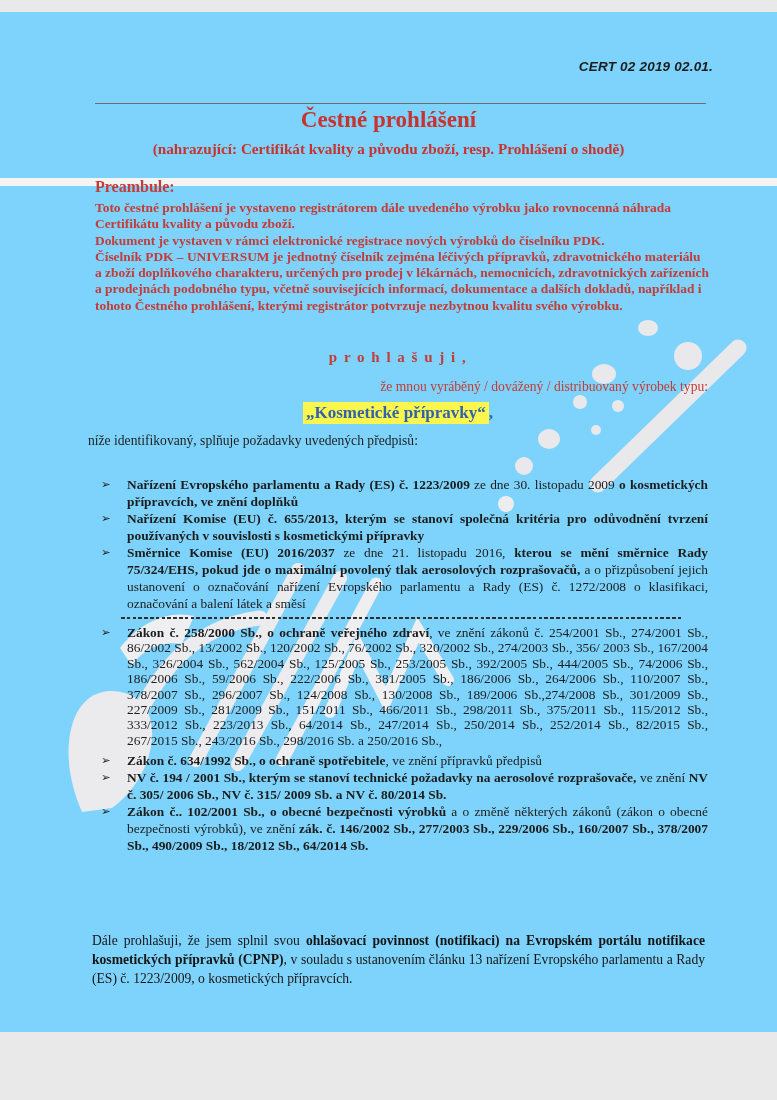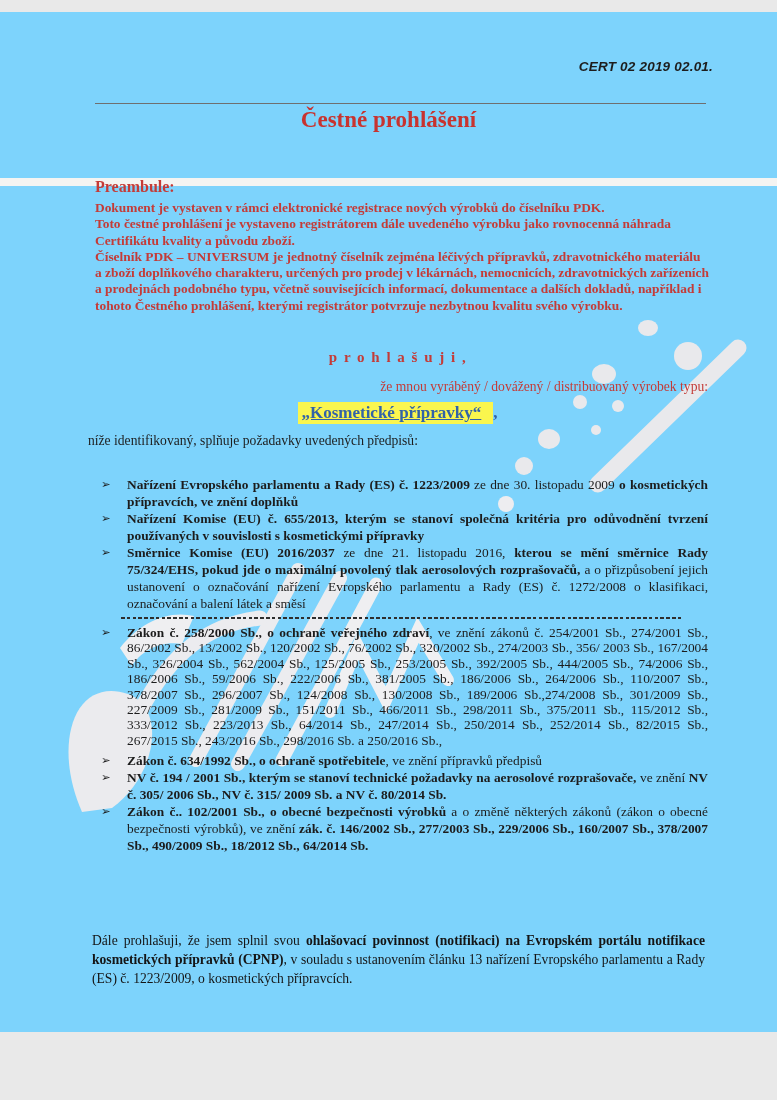--- a/index.html
+++ b/index.html
@@ -30,21 +30,21 @@
 
   .preamble { position:absolute; top:164px; left:95px; width:614px; color:#c43b37; }
   .preamble-heading { margin:0 0 3px 0; font-size:16px; font-weight:700; line-height:21px; }
   .preamble p { margin:0; font-size:13.4px; font-weight:700; line-height:16.3px; }
 
   .declaration { position:absolute; top:323px; left:88px; width:620px; color:#c43b37; font-size:13.6px; }
   .decl-intro { margin:0; text-indent:29px; line-height:16px; }
   .decl-verb { margin:14px 0 0 0; text-align:center; font-weight:700; font-size:15px; letter-spacing:1.5px; }
   .decl-lead { margin:13px 0 0 0; line-height:16px;text-align:right; }
   .decl-product { margin:8px 0 0 0; text-align:center; font-size:17px; font-weight:700; }
-  .hl { background:#faf64e; color:#3263a8; text-decoration:underline; padding:1px 12px 2px 3px; }
+  .hl { background:#faf64e; color:#3263a8; padding:1px 3px 2px 3px; }
   .hl-comma { color:#3263a8; text-decoration:underline; }
   .decl-follow { margin:10px 0 0 0; color:#1d1d1d; line-height:16px; }
 
   .regs { position:absolute; top:464px; left:95px; width:613px; font-size:13.4px; color:#1c1c1c; }
   .reg { display:flex; line-height:17px; }
   .reg .bullet { flex:0 0 26px; padding-left:6px; font-family:"DejaVu Sans", sans-serif; font-size:11.5px; line-height:17px; }
   .reg .txt { flex:1; text-align:justify; }
   .reg.dense { line-height:15.4px; }
   .reg.dense .bullet { line-height:15.4px; }
   .reg.gap { margin-top:4px; }
@@ -90,25 +90,26 @@
       </g>
     </svg>
   </div>
 
   <div class="scan-band"></div>
 
   <div class="layer content">
     <div class="doc-code">CERT 02 2019 02.01.</div>
     <div class="top-rule"></div>
     <h1 class="doc-title">Čestné prohlášení</h1>
+    <h2 class="doc-subtitle">(nahrazující: Certifikát kvality a původu zboží, resp. Prohlášení o shodě)</h2>
 
     <div class="preamble">
       <h3 class="preamble-heading">Preambule:</h3>
+      <p>Toto čestné prohlášení je vystaveno registrátorem dále uvedeného výrobku jako rovnocenná náhrada Certifikátu kvality a původu zboží.</p>
       <p>Dokument je vystaven v rámci elektronické registrace nových výrobků do číselníku PDK.</p>
-      <p>Toto čestné prohlášení je vystaveno registrátorem dále uvedeného výrobku jako rovnocenná náhrada Certifikátu kvality a původu zboží.</p>
       <p>Číselník PDK – UNIVERSUM je jednotný číselník zejména léčivých přípravků, zdravotnického materiálu a zboží doplňkového charakteru, určených pro prodej v lékárnách, nemocnicích, zdravotnických zařízeních a prodejnách podobného typu, včetně souvisejících informací, dokumentace a dalších dokladů, například i tohoto Čestného prohlášení, kterými registrátor potvrzuje nezbytnou kvalitu svého výrobku.</p>
     </div>
 
     <div class="declaration">
       <p class="decl-verb">p r o h l a š u j i ,</p>
       <p class="decl-lead">že mnou vyráběný / dovážený / distribuovaný výrobek typu:</p>
       <p class="decl-product"><span class="hl">„Kosmetické přípravky“</span><span class="hl-comma">,</span></p>
       <p class="decl-follow">níže identifikovaný, splňuje požadavky uvedených předpisů:</p>
     </div>
 

